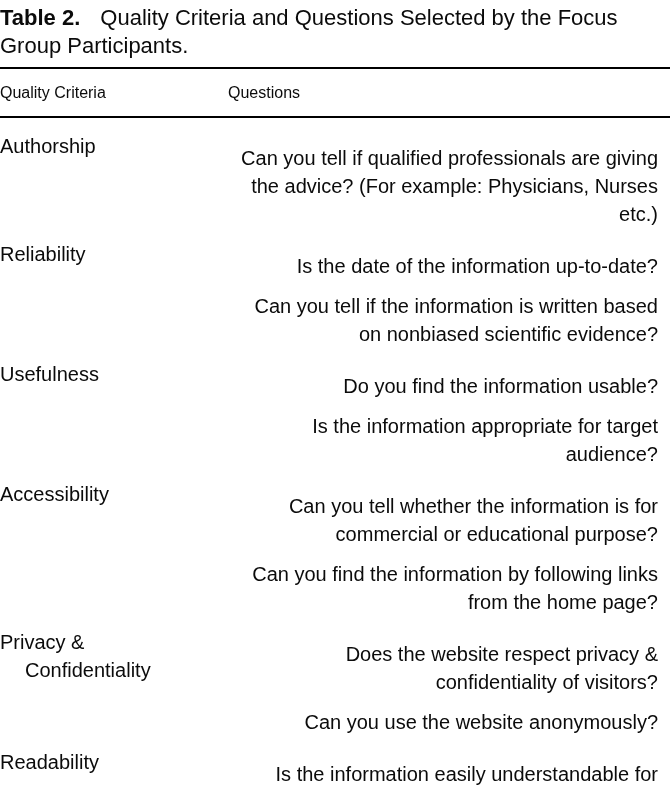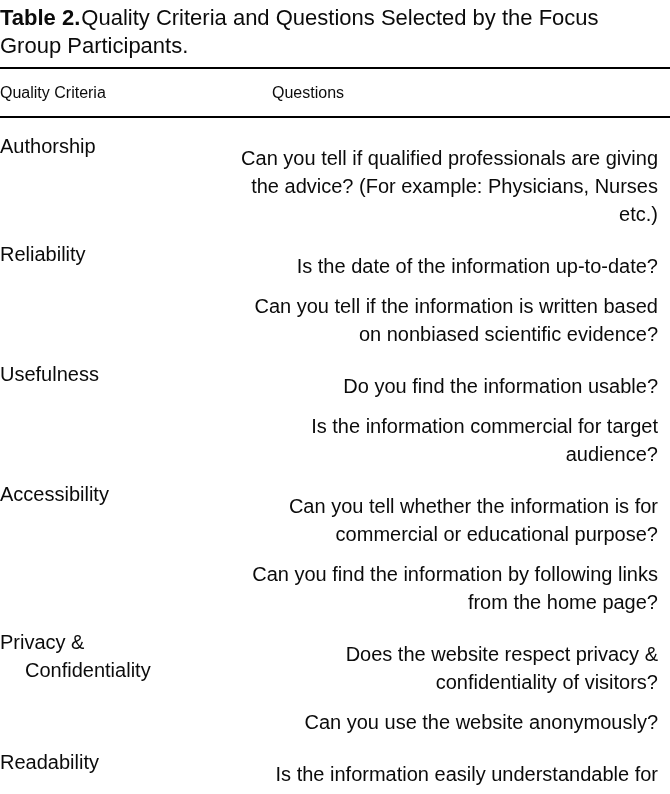--- a/index.html
+++ b/index.html
@@ -22,21 +22,21 @@
   }
   
   .caption {
     font-size: 22px;
     line-height: 28px;
     max-width: 642px;
     letter-spacing: 0px;
   }
   .caption .cap-label {
     font-weight: bold;
-    margin-right: 1px;
+    margin-right: 20px;
     text-align: right;
   }
   
   .rule-top {
     height: 2px;
     background: #000000;
     margin-top: 7px;
   }
   .rule-mid {
     height: 2px;
@@ -48,21 +48,21 @@
     margin-top: 12px;
   }
   
   .thead {
     display: flex;
     padding: 10px 0 9px 0;
     font-size: 16px;
     line-height: 28px;
   }
   .thead .col-criteria { width: 228px; flex: 0 0 228px; }
-  .thead .col-questions { flex: 1; margin-left: 44px; }
+  .thead .col-questions { flex: 1; }
   
   .tbody {
     padding-top: 14px;
     font-size: 20px;
     line-height: 28px;
   }
   .trow {
     display: flex;
     align-items: flex-start;
   }
@@ -117,21 +117,21 @@
       <div class="cell-questions">
         <p>Is the date of the information up-to-date?</p>
         <p>Can you tell if the information is written based on nonbiased scientific evidence?</p>
       </div>
     </div>
 
     <div class="trow">
       <div class="cell-criteria">Usefulness</div>
       <div class="cell-questions">
         <p>Do you find the information usable?</p>
-        <p>Is the information commercial for target audience?</p>
+        <p>Is the information appropriate for target audience?</p>
       </div>
     </div>
 
     <div class="trow">
       <div class="cell-criteria">Accessibility</div>
       <div class="cell-questions">
         <p>Can you tell whether the information is for commercial or educational purpose?</p>
         <p>Can you find the information by following links from the home page?</p>
       </div>
     </div>

